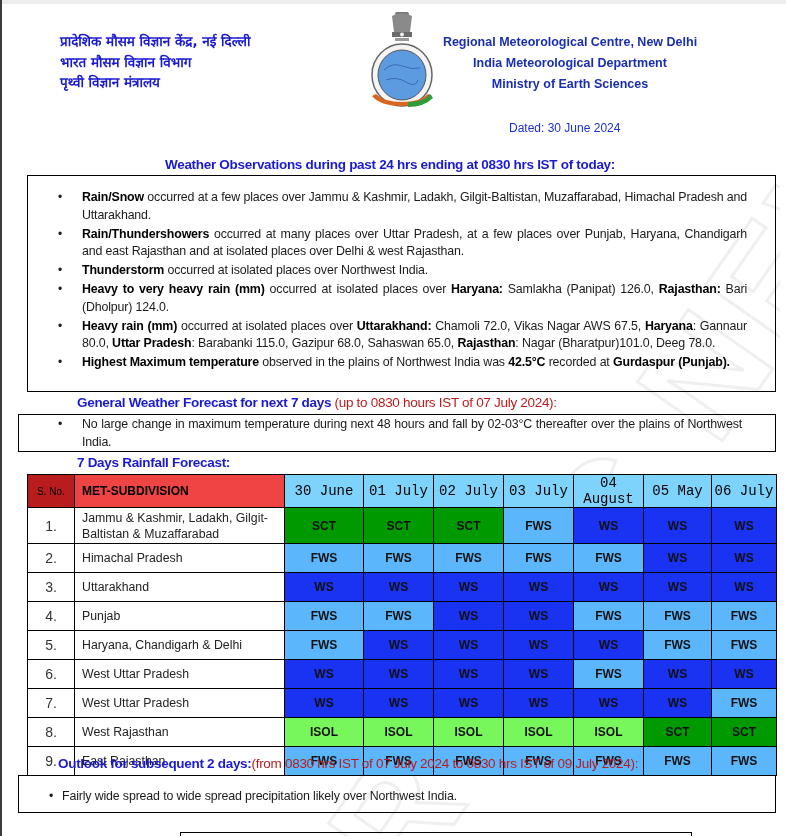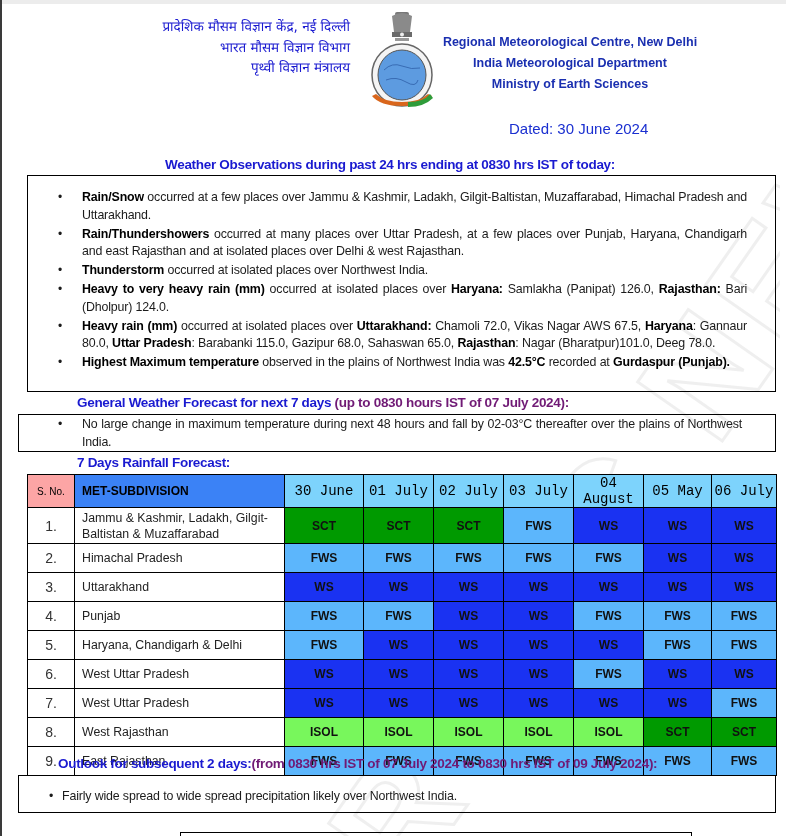--- a/index.html
+++ b/index.html
@@ -1,29 +1,29 @@
 <!DOCTYPE html>
 <html><head>
 <meta charset="utf-8">
 <style>
   * { box-sizing: border-box; margin: 0; padding: 0; }
   html, body { width: 786px; height: 836px; background: #ffffff; overflow: hidden; }
   body { position: relative; font-family: "Liberation Sans", sans-serif; color: #000; }
   .left-rule { position: absolute; left: 0; top: 0; width: 2px; height: 836px; background: #3a3a3a; }
   .top-fade { position: absolute; left: 0; top: 0; width: 786px; height: 4px; background: #ececec; }
 
-  .hindi { position: absolute; left: 60px; top: 16px; width: 290px; text-align: right; color: #1a1ad0; font-family: "DejaVu Sans", sans-serif; font-weight: normal; font-size: 13.5px; line-height: 20.5px; }
+  .hindi { position: absolute; left: 60px; top: 31px; width: 290px; text-align: left; color: #1a1ad0; font-family: "DejaVu Sans", sans-serif; font-weight: bold; font-size: 13.5px; line-height: 20.5px; }
   .emblem { position: absolute; left: 368px; top: 10px; width: 68px; height: 100px; }
   .eng { position: absolute; left: 425px; top: 32px; width: 290px; text-align: center; color: #1a2fb0; font-weight: bold; font-size: 12.5px; line-height: 21px; }
-  .dated { position: absolute; left: 509px; top: 119px; color: #1a2fd0; font-size: 15px; line-height: 19px; }
+  .dated { position: absolute; left: 509px; top: 119px; color: #1a2fd0; font-size: 12px; line-height: 19px; }
   .dated div:nth-child(2) { padding-left: 0; }
 
   .section-title { position: absolute; color: #1a1ad0; font-size: 13.5px; font-weight: bold; font-family: "Liberation Sans Narrow", "Liberation Sans", sans-serif; letter-spacing: -0.3px; }
   .section-title .u { }
-  .section-title .n { font-weight: bold; color: #701a75; }
+  .section-title .n { font-weight: normal; color: #b91c1c; }
 
   .box { position: absolute; border: 1.5px solid #000; background: transparent; }
   .obs-box { left: 27px; top: 175px; width: 749px; height: 217px; }
   .gen-box { left: 18px; top: 414px; width: 758px; height: 38px; }
   .out-box { left: 18px; top: 775px; width: 758px; height: 38px; }
   .bottom-box { position: absolute; left: 180px; top: 832px; width: 512px; height: 6px; border: 1.5px solid #000; border-bottom: none; }
 
   ul.bul { list-style: none; }
   ul.bul li { position: relative; font-size: 12.4px; line-height: 17.5px; color: #1b1b1b; font-family: "Liberation Sans", sans-serif; letter-spacing: -0.15px; text-align: justify; }
   .obs-list { position: absolute; left: 82px; top: 177px; width: 665px; margin-top: 12px; }
@@ -31,22 +31,22 @@
   .obs-list li::before { content: "\2022"; position: absolute; left: -24px; top: 0; font-size: 12px; }
   .gen-list { position: absolute; left: 82px; top: 416px; width: 660px; }
   .gen-list li::before { content: "\2022"; position: absolute; left: -24px; top: 0; }
   .out-list { position: absolute; left: 62px; top: 788px; width: 700px; }
   .out-list li::before { content: "\2022"; position: absolute; left: -13px; top: 0; }
   b { font-weight: bold; color: #000; }
 
   table.rain { position: absolute; left: 27px; top: 474px; width: 749px; border-collapse: collapse; table-layout: fixed; }
   table.rain th, table.rain td { border: 1.3px solid #000; text-align: center; vertical-align: middle; }
   table.rain th { height: 18px; font-size: 11.5px; font-weight: normal; }
-  table.rain th.sno { font-size: 10px; font-family: "Liberation Sans", sans-serif; background: #fca5a5; }
-  table.rain th.sub { text-align: left; padding-left: 7px; font-weight: bold; font-size: 12px; background: #3b82f6; }
+  table.rain th.sno { font-size: 10px; font-family: "Liberation Sans", sans-serif; background: #b91c1c; }
+  table.rain th.sub { text-align: left; padding-left: 7px; font-weight: bold; font-size: 12px; background: #ef4444; }
   table.rain th.date { background: #7dd3fc; font-size: 14px; font-family: Liberation Mono, monospace; }
   table.rain td { height: 29px; font-size: 12px; font-weight: bold; color: #111; }
   table.rain tr.r1 td { height: 36px; }
   table.rain td.sno { font-weight: normal; font-size: 14px; color: #333; background: #fff; }
   table.rain td.name { text-align: left; padding-left: 7px; font-weight: normal; font-size: 12.3px; color: #222; line-height: 16px; background: #fff; }
   .c-SCT { background: #009a00; }
   .c-FWS { background: #5cb6fc; }
   .c-WS { background: #1a32f2; }
   .c-ISOL { background: #78f75c; }
 

